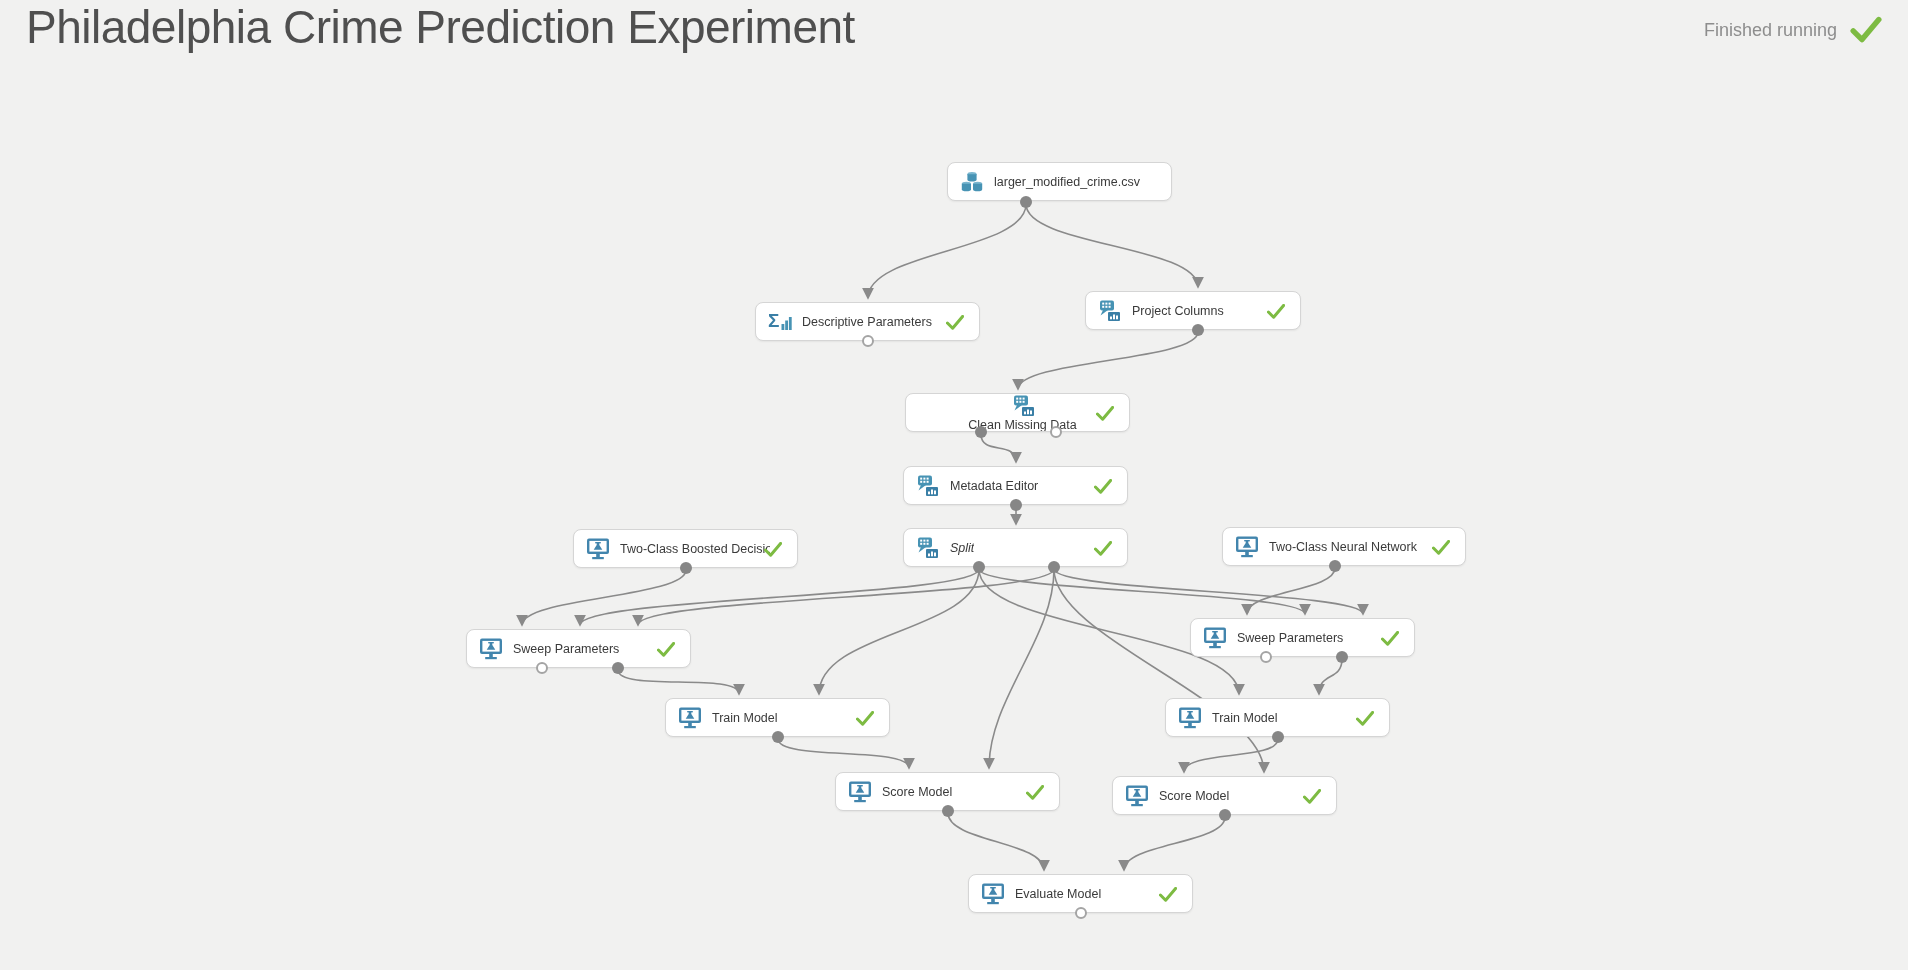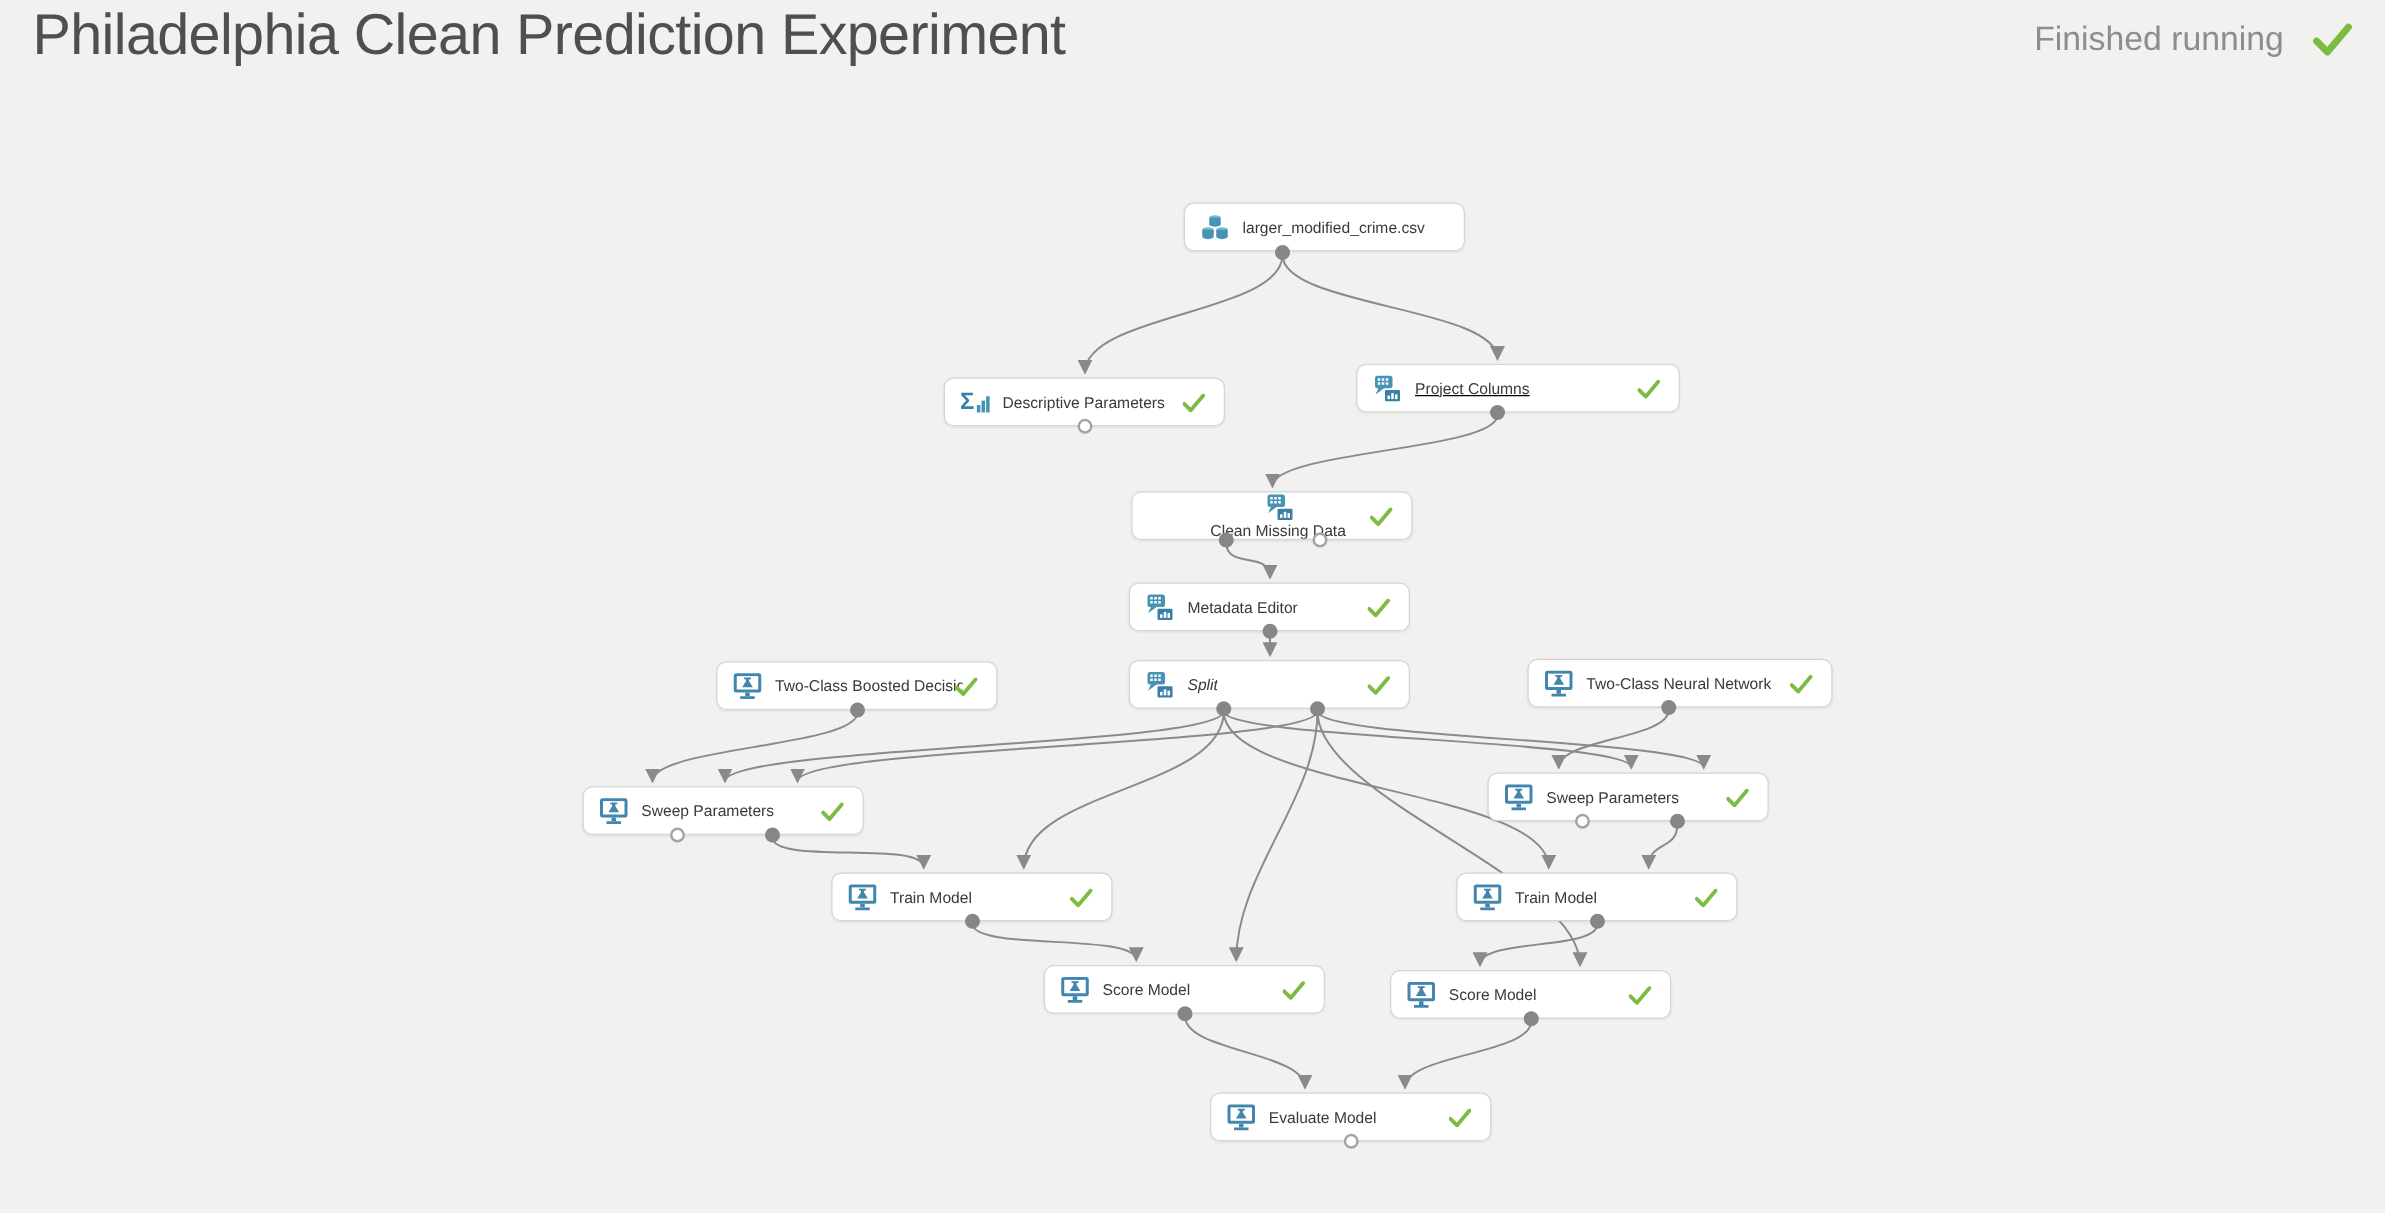--- a/index.html
+++ b/index.html
@@ -10,22 +10,22 @@
     position:relative;
   }
   .header { position:absolute; top:0; left:0; width:100%; height:70px; z-index:5; }
   .title {
     position:absolute; left:26px; top:0px;
     font-size:46px; font-weight:300; color:#4f4f4f; letter-spacing:-0.5px;
     white-space:nowrap;
   }
   .status {
     position:absolute; right:26px; top:16px;
-    display:flex; align-items:center; gap:23px;
-    font-size:27px; font-weight:300; color:#8d8d8d; white-space:nowrap;
+    display:flex; align-items:center; gap:13px;
+    font-size:18px; font-weight:300; color:#8d8d8d; white-space:nowrap;
   }
   .status svg { width:32px; height:28px; }
   #canvas { position:absolute; left:0; top:0; width:1908px; height:970px; }
   #edges { position:absolute; left:0; top:0; }
   .node {
     position:absolute; height:39px;
     background:#ffffff; border:1px solid #d5d5d5; border-radius:8px;
     box-shadow:0 1px 2px rgba(0,0,0,0.06);
     display:flex; align-items:center; cursor:pointer;
   }
@@ -39,21 +39,21 @@
   .port {
     position:absolute; width:12px; height:12px; border-radius:50%; z-index:4; cursor:pointer;
   }
   .port.connected { background:#868686; }
   .port.open { background:#ffffff; border:2px solid #a4a4a4; }
 </style>
 </head>
 <body>
 
 <div class="header">
-  <div class="title">Philadelphia Clean Prediction Experiment</div>
+  <div class="title">Philadelphia Crime Prediction Experiment</div>
   <div class="status">
     <span>Finished running</span>
     <svg viewBox="0 0 20 17">
       <path d="M2,9 L7.5,14.5 L18,2" stroke="#7DBB42" stroke-width="3.4" fill="none" stroke-linecap="round" stroke-linejoin="round"></path>
     </svg>
   </div>
 </div>
 
 <div id="canvas">
   <svg id="edges" width="1908" height="970">
@@ -112,21 +112,21 @@
         <rect x="20.9" y="7" width="2.8" height="13"></rect>
       </g>
     </svg>
         </span>
         <span class="label">Descriptive Parameters</span>
         <span class="check">
   <svg viewBox="0 0 19 16">
     <path d="M1.5,8.5 L7,14 L17.5,1.5" stroke="#7DBB42" stroke-width="3.2" fill="none" stroke-linecap="round" stroke-linejoin="round"></path>
   </svg></span>
       </div>
-      <div class="node" style="left: 1085px; top: 291px; width: 259px; text-decoration: underline;">
+      <div class="node" style="left: 1085px; top: 291px; width: 216px;">
         <span class="icon">
     <svg viewBox="0 0 24 24">
       <g>
         <rect x="2" y="1.5" width="14" height="10" rx="2" fill="#4793B4"></rect>
         <path d="M5,11 L2.5,16.5 L10,11 z" fill="#4793B4"></path>
         <g fill="#ffffff">
           <rect x="4.2" y="3.6" width="2" height="2"></rect>
                 <rect x="7.4" y="3.6" width="2" height="2"></rect>
                 <rect x="10.6" y="3.6" width="2" height="2"></rect>
           <rect x="4.2" y="6.8" width="2" height="2"></rect>

